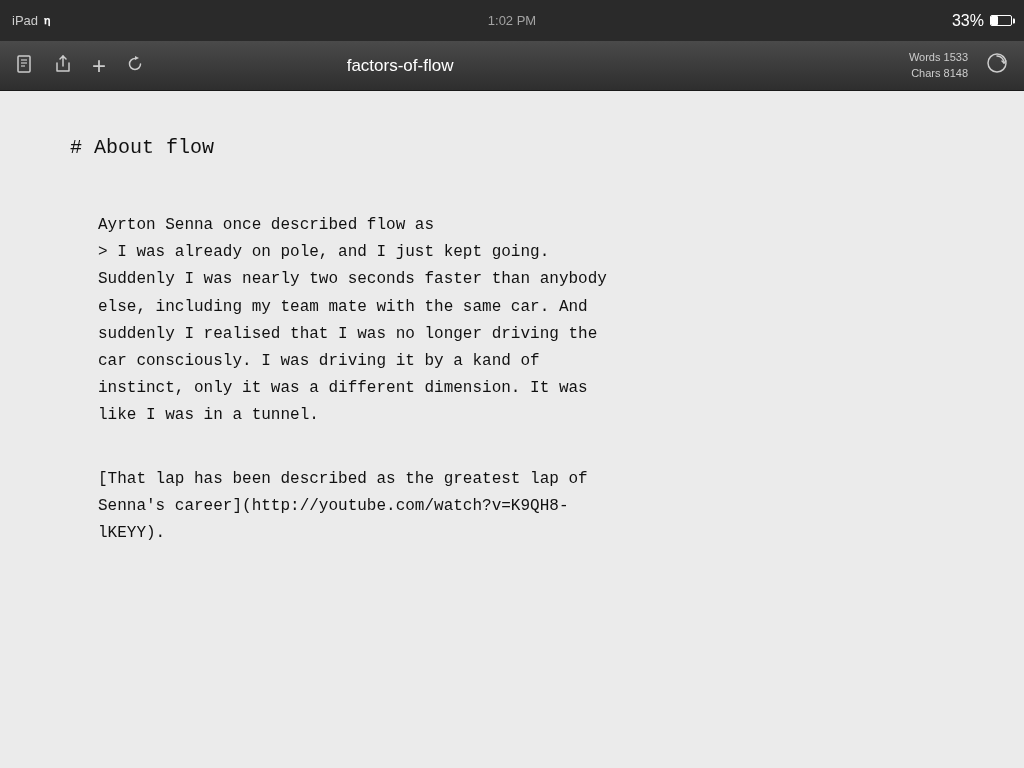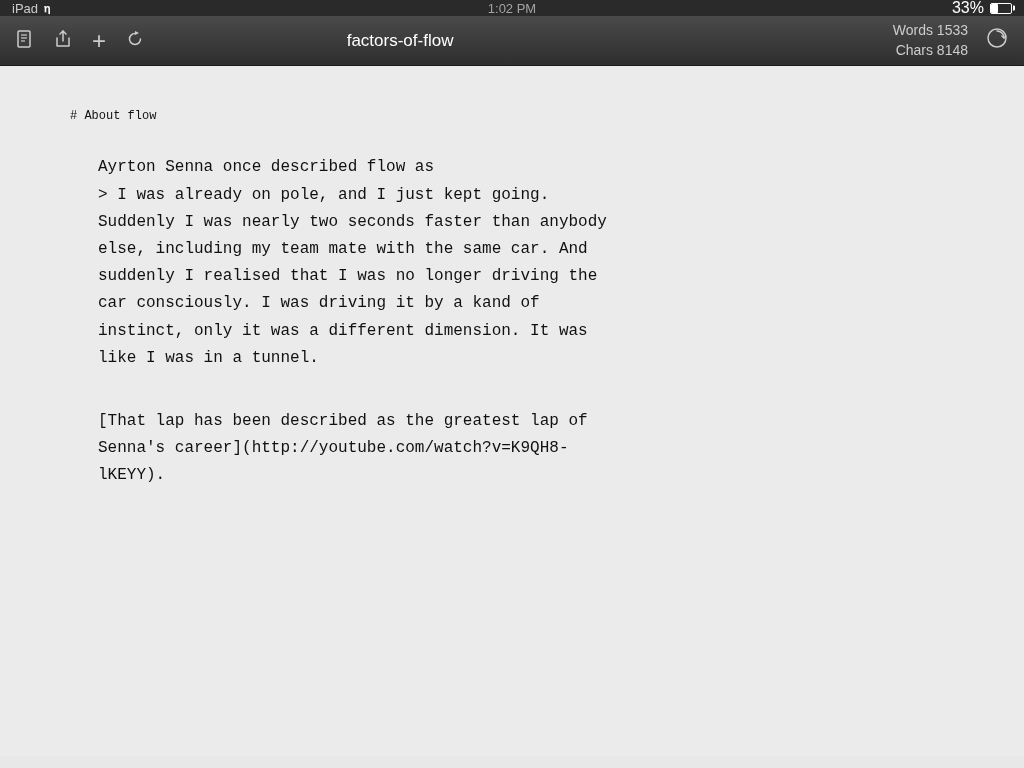--- a/index.html
+++ b/index.html
@@ -15,21 +15,21 @@
       font-family: 'Courier New', Courier, monospace;
       overflow: hidden;
     }
 
     
     .status-bar {
       display: flex;
       align-items: center;
       justify-content: space-between;
       background: #2a2a2a;
-      height: 16px;
+      height: 41px;
       padding: 0 12px;
       color: #ffffff;
       font-family: -apple-system, Helvetica, Arial, sans-serif;
       font-size: 13px;
     }
 
     .status-left {
       display: flex;
       align-items: center;
       gap: 6px;
@@ -126,21 +126,21 @@
     .toolbar-icon-plus {
       color: #cccccc;
       font-size: 22px;
       cursor: pointer;
       line-height: 1;
       font-weight: 300;
     }
 
     .word-count {
       font-family: -apple-system, Helvetica, Arial, sans-serif;
-      font-size: 14px;
+      font-size: 11px;
       color: #cccccc;
       text-align: right;
       line-height: 1.4;
     }
 
     .sync-icon {
       color: #cccccc;
       font-size: 16px;
       cursor: pointer;
       margin-left: 10px;
@@ -155,24 +155,24 @@
     
     .content-area {
       background: #ebebeb;
       padding: 40px 70px;
       height: calc(768px - 28px - 50px);
       overflow-y: auto;
     }
 
     .heading-line {
       font-family: 'Courier New', Courier, monospace;
-      font-size: 12px;
+      font-size: 20px;
       line-height: 1.7;
       color: #111111;
-      margin-bottom: 28px;
+      margin-bottom: 47px;
     }
 
     .para-block {
       font-family: 'Courier New', Courier, monospace;
       font-size: 16px;
       line-height: 1.7;
       color: #111111;
       margin-bottom: 36px;
       margin-left: 28px;
     }

